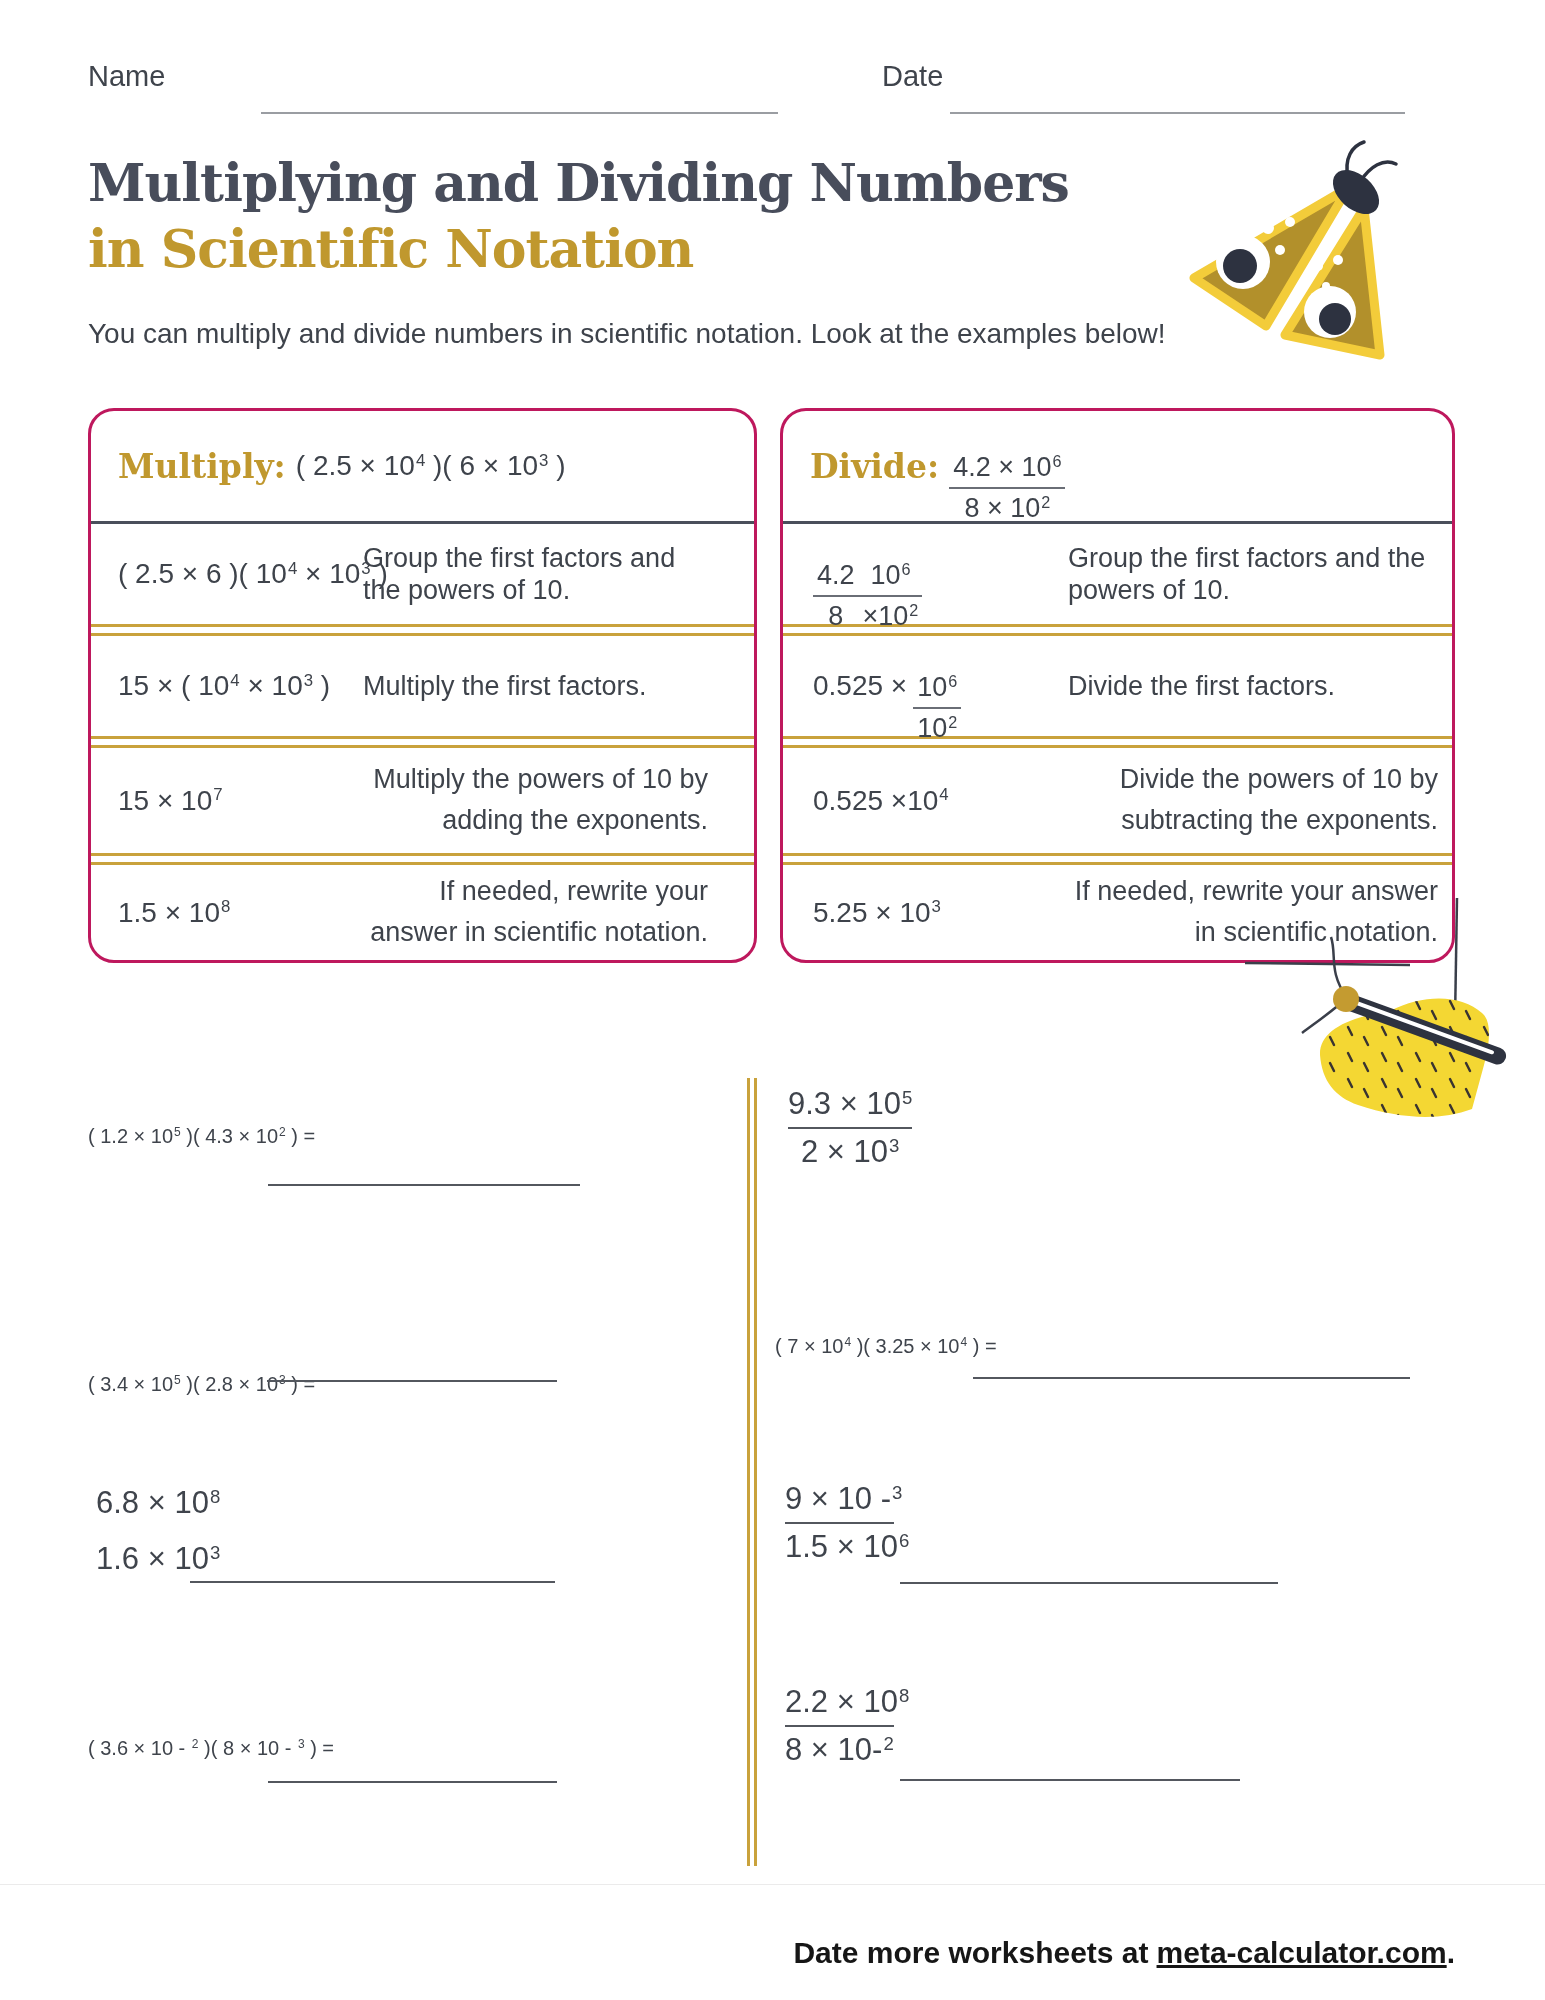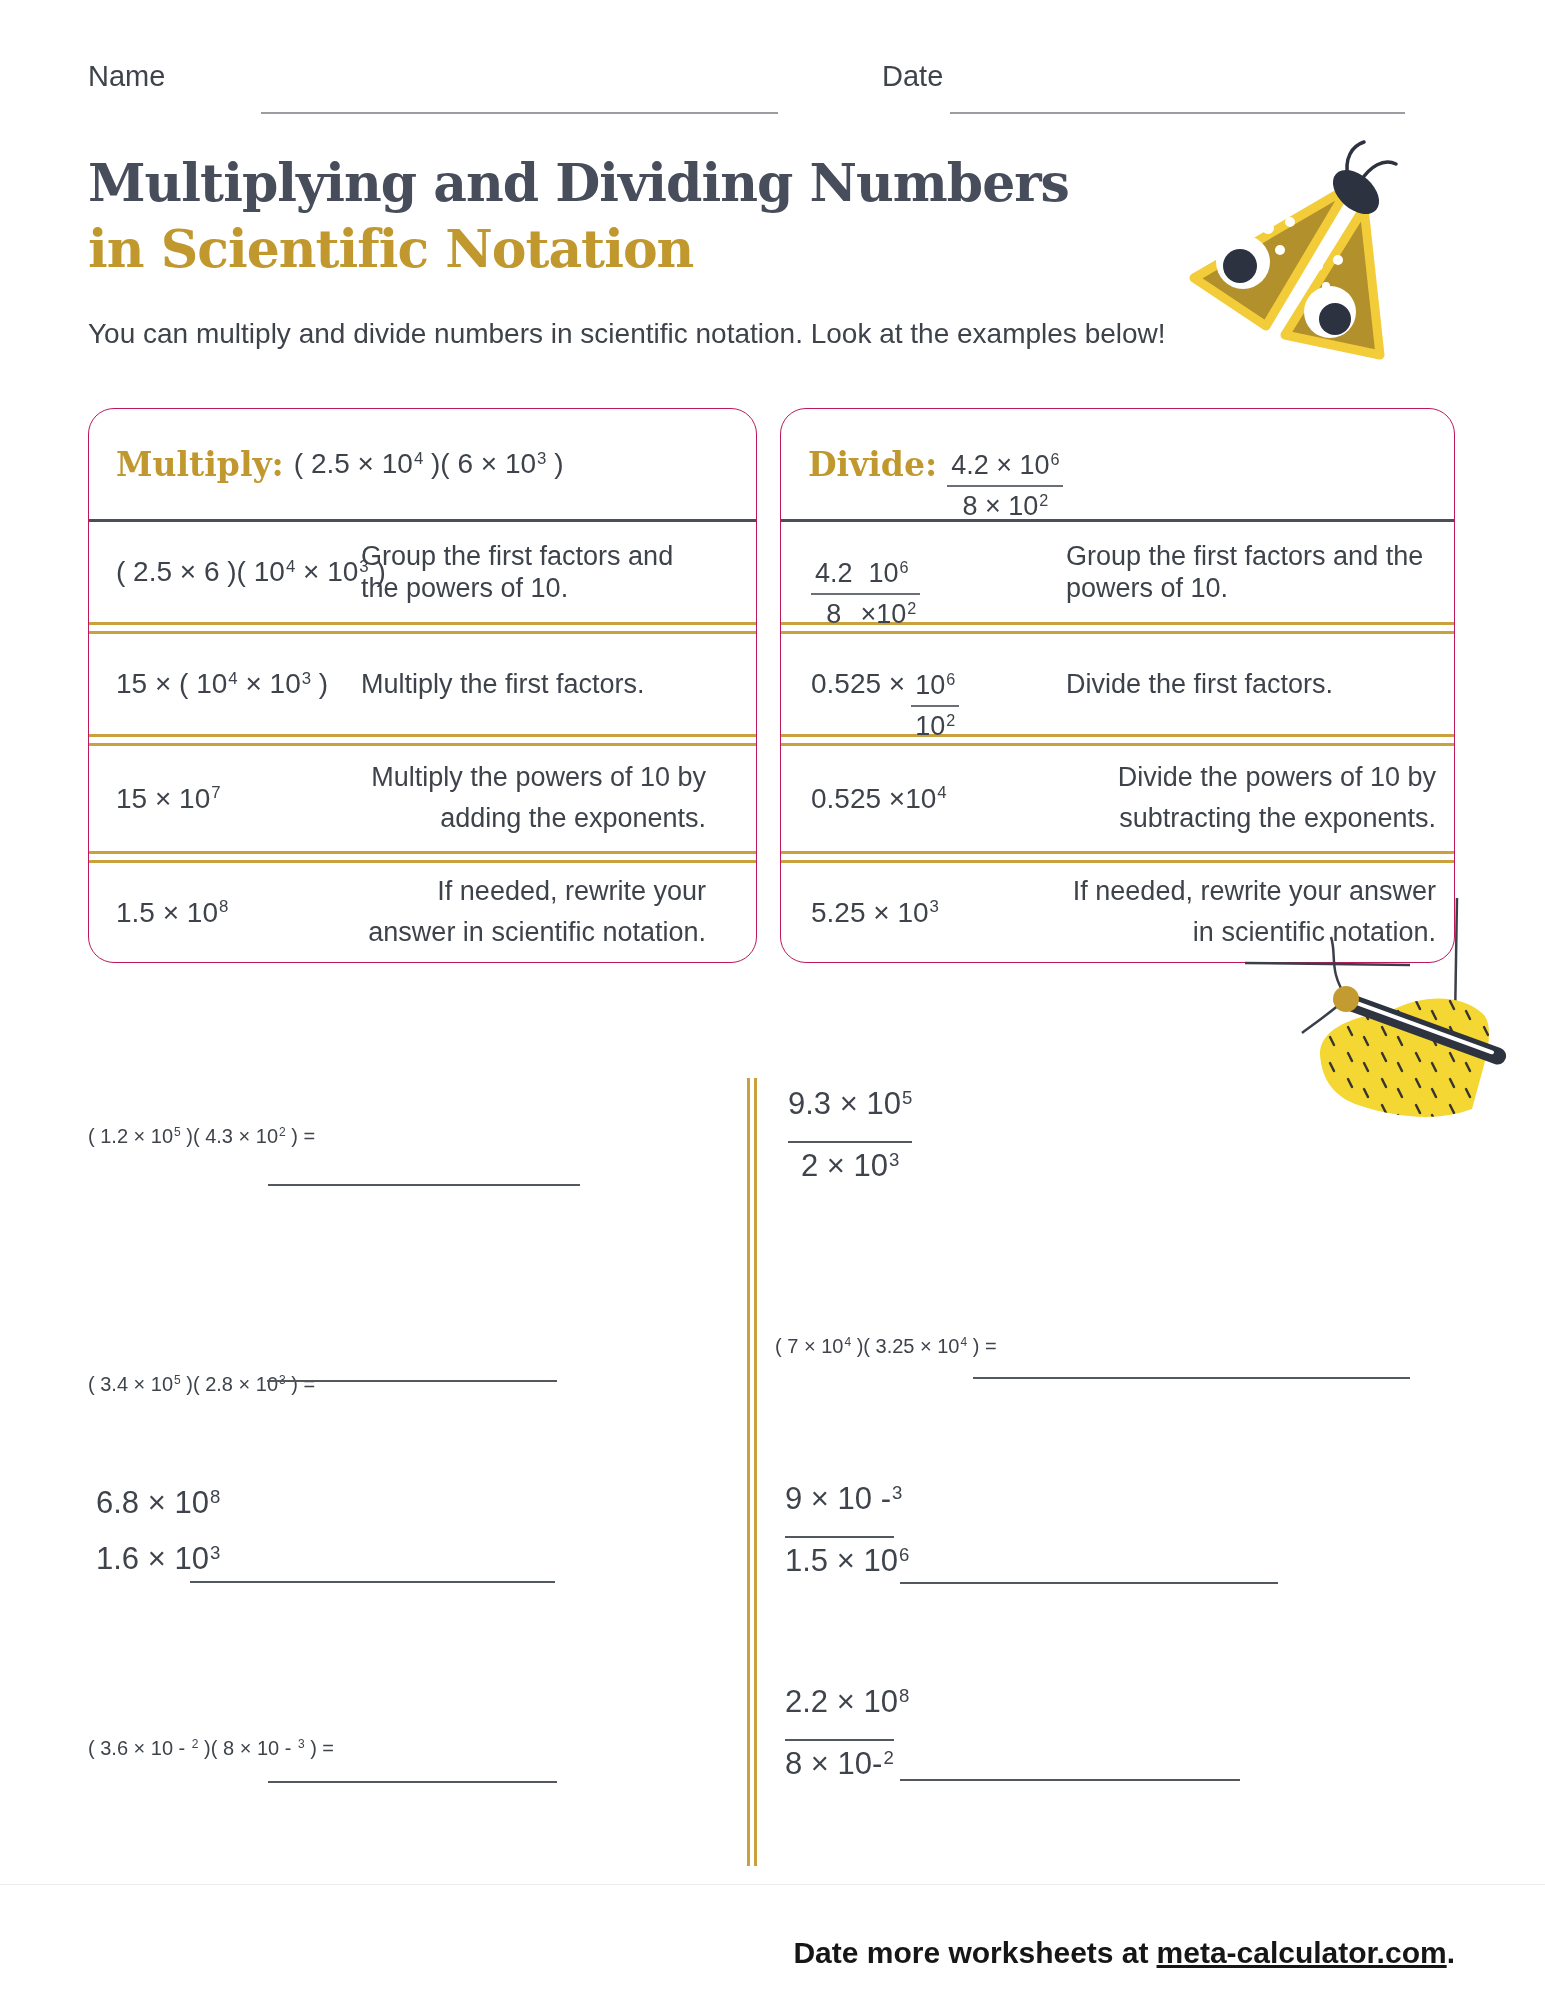--- a/index.html
+++ b/index.html
@@ -6,21 +6,21 @@
   body { background:#ffffff; font-family:"Liberation Sans", sans-serif; }
   .page { position:relative; width:1545px; height:2000px; background:#ffffff; overflow:hidden; color:#3e434b; }
 
   .field-label { position:absolute; font-size:29px; color:#3f444c; }
   .write-line { position:absolute; border-top:2px solid #9a9da2; height:0; }
 
   .title1 { position:absolute; left:88px; top:152px; font-family:"DejaVu Serif", serif; font-weight:bold; font-size:52px; letter-spacing:-1px; color:#484d5b; }
   .title2 { position:absolute; left:88px; top:218px; font-family:"DejaVu Serif", serif; font-weight:bold; font-size:52px; letter-spacing:-1px; color:#c0982e; }
   .intro { position:absolute; left:88px; top:318px; font-size:28px; color:#3e434b; }
 
-  .example-box { position:absolute; top:408px; height:555px; border:1px solid #be185d; border-radius:26px; background:#fff; display:flex; flex-direction:column; overflow:hidden; }
+  .example-box { position:absolute; top:408px; height:555px; border:3px solid #be185d; border-radius:26px; background:#fff; display:flex; flex-direction:column; overflow:hidden; }
   .box-multiply { left:88px; width:669px; }
   .box-divide { left:780px; width:675px; }
   .box-header { height:110px; position:relative; display:flex; align-items:center; padding-left:27px; }
   .box-label { font-family:"DejaVu Serif", serif; font-weight:bold; font-size:33px; color:#c0982e; margin-right:10px; }
   .box-expr { font-size:28px; color:#3e434b; }
   .sep-dark { border-top:3px solid #4a4f5b; height:0; }
   .sep-gold { height:12px; border-top:3px solid #c9a23c; border-bottom:3px solid #c9a23c; }
   .step-row { position:relative; flex:none; }
   .row-h1 { height:100px; } .row-h2 { height:100px; } .row-h3 { height:105px; } .row-h4 { flex:1; }
   .step-math { position:absolute; left:27px; top:50%; transform:translateY(-50%); font-size:28px; white-space:nowrap; color:#3e434b; }
@@ -40,21 +40,21 @@
   .row-inline-frac { display:flex; align-items:center; gap:6px; }
 
   .instruction { position:absolute; left:88px; top:1005px; font-size:29px; color:#3e434b; }
 
   .v-divider { position:absolute; left:747px; top:1078px; height:788px; width:10px; border-left:3px solid #c9a23c; border-right:3px solid #c9a23c; }
 
   .problem { position:absolute; font-size:20px; color:#3f444c; white-space:nowrap; }
   .pfrac { display:inline-flex; flex-direction:column; font-size:31px; color:#3f444c; line-height:1; }
   .pfrac.centered { align-items:center; }
   .pfrac.lefted { align-items:flex-start; }
-  .pfrac .pnum { padding-bottom:22px; }
+  .pfrac .pnum { padding-bottom:8px; }
   .pfrac .pbar { height:2px; background:#53575e; width:100%; }
   .pfrac.lefted .pbar { width:88%; }
   .pfrac .pden { padding-top:7px; }
   .pfrac.nobar .pnum { padding-bottom:18px; }
   .answer-line { position:absolute; border-top:2px solid #53575e; height:0; }
 
   .faint-line { position:absolute; left:0; top:1884px; width:1545px; border-top:1px solid #ebebeb; }
 
   .footer { position:absolute; top:1936px; right:90px; font-size:30px; font-weight:bold; color:#161616; white-space:nowrap; }
   .footer a { color:#161616; text-decoration:underline; margin-left:8px; }

